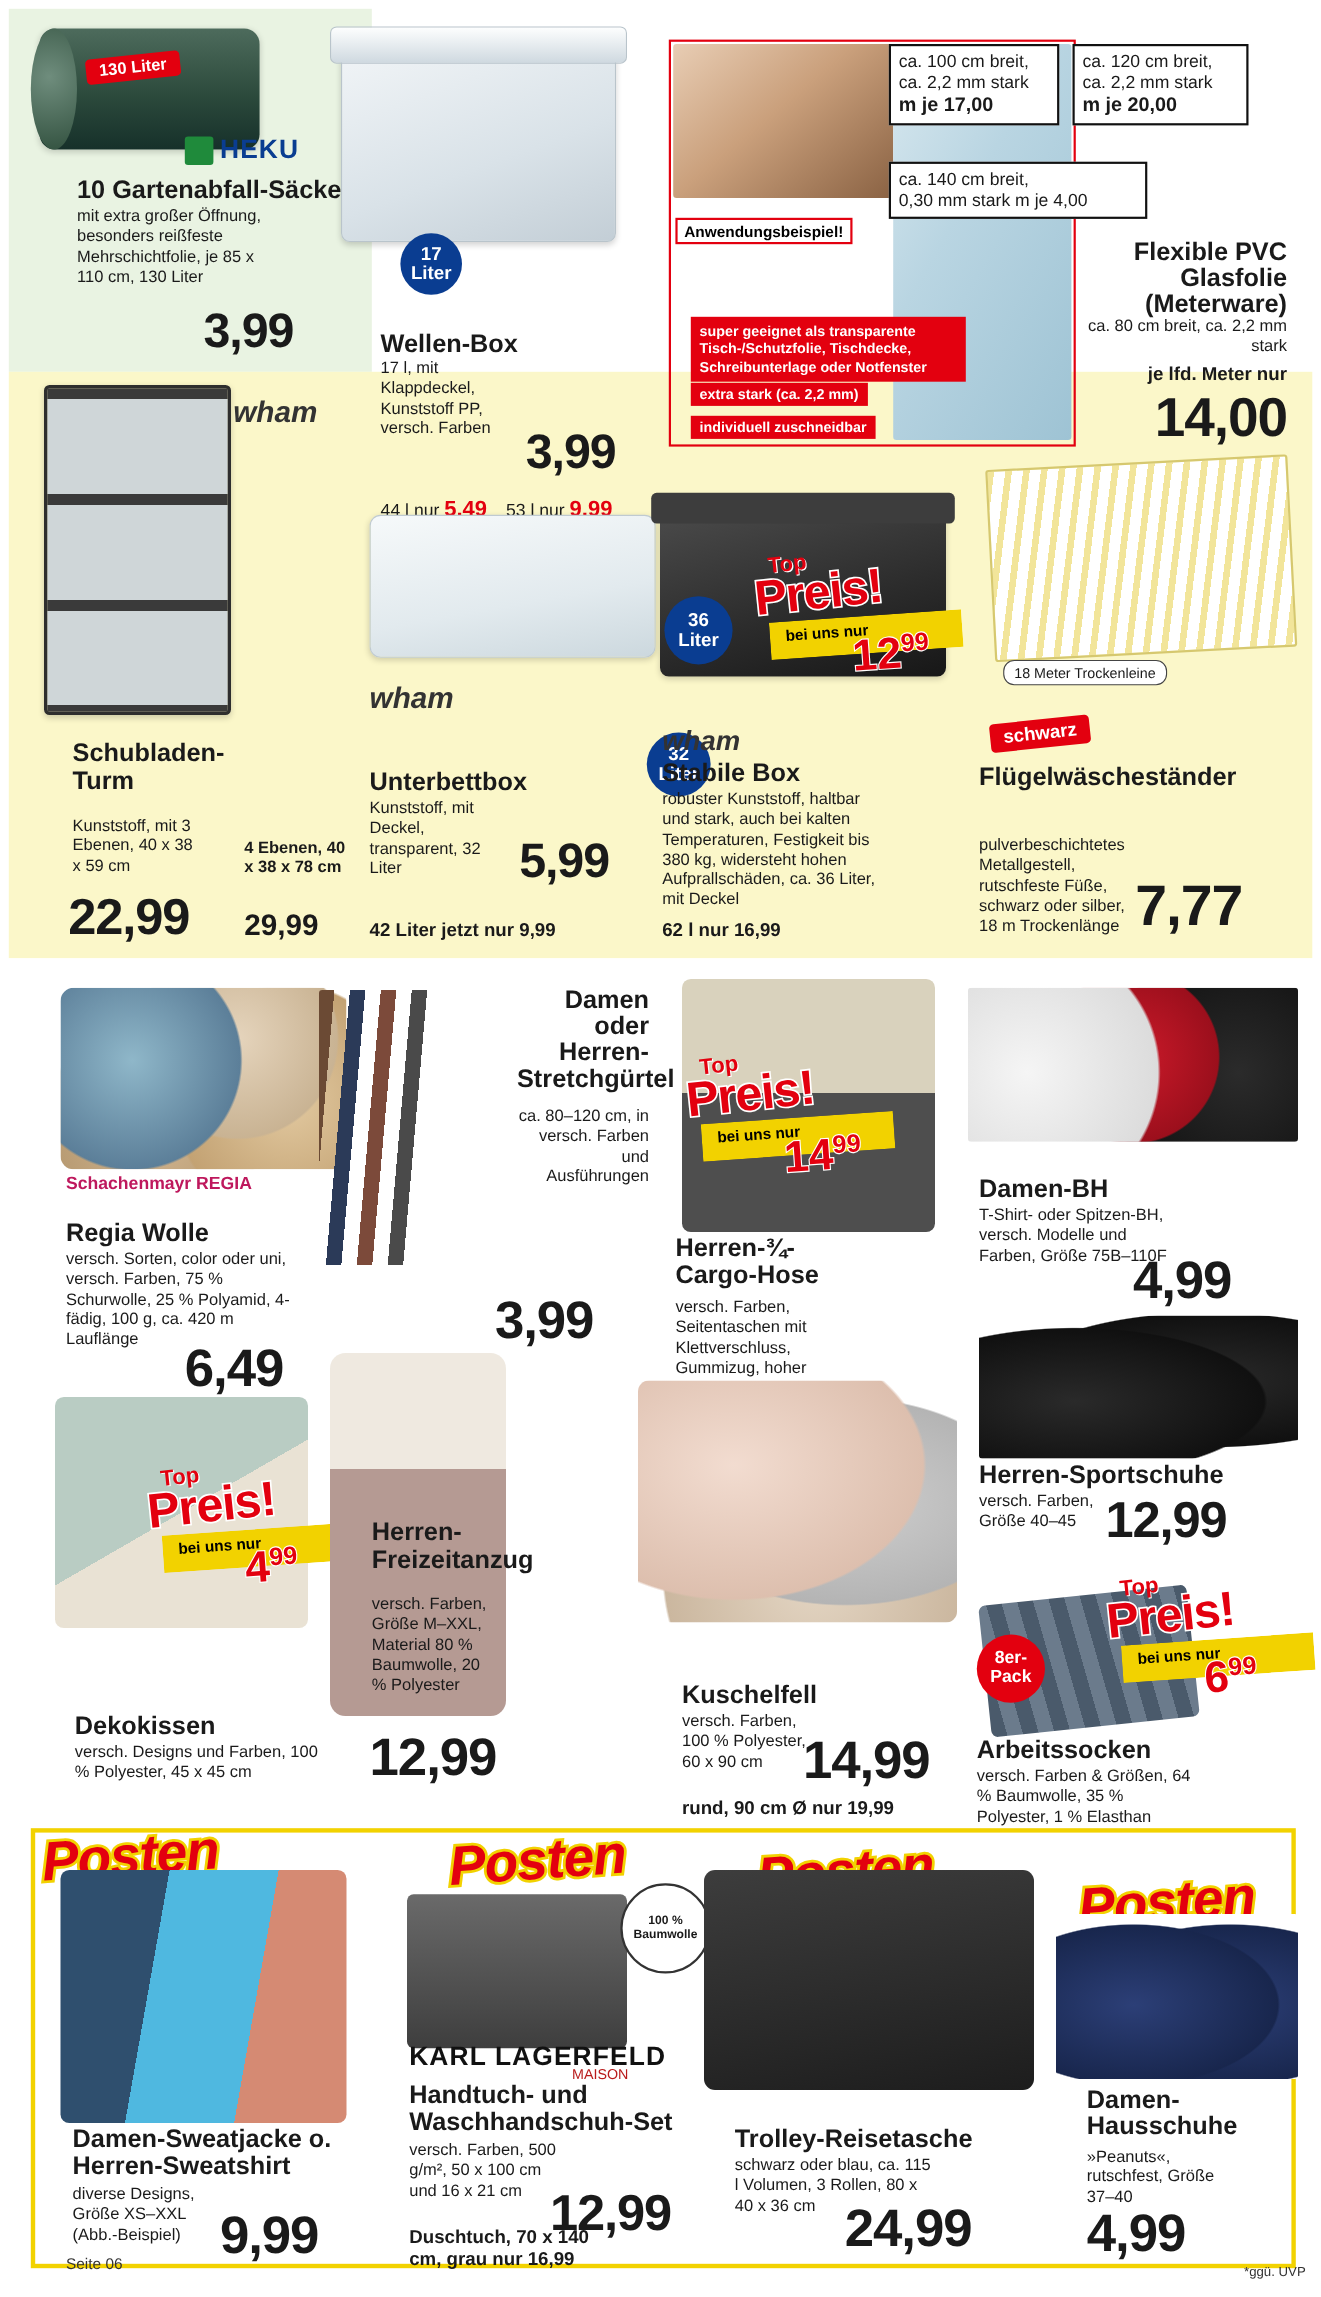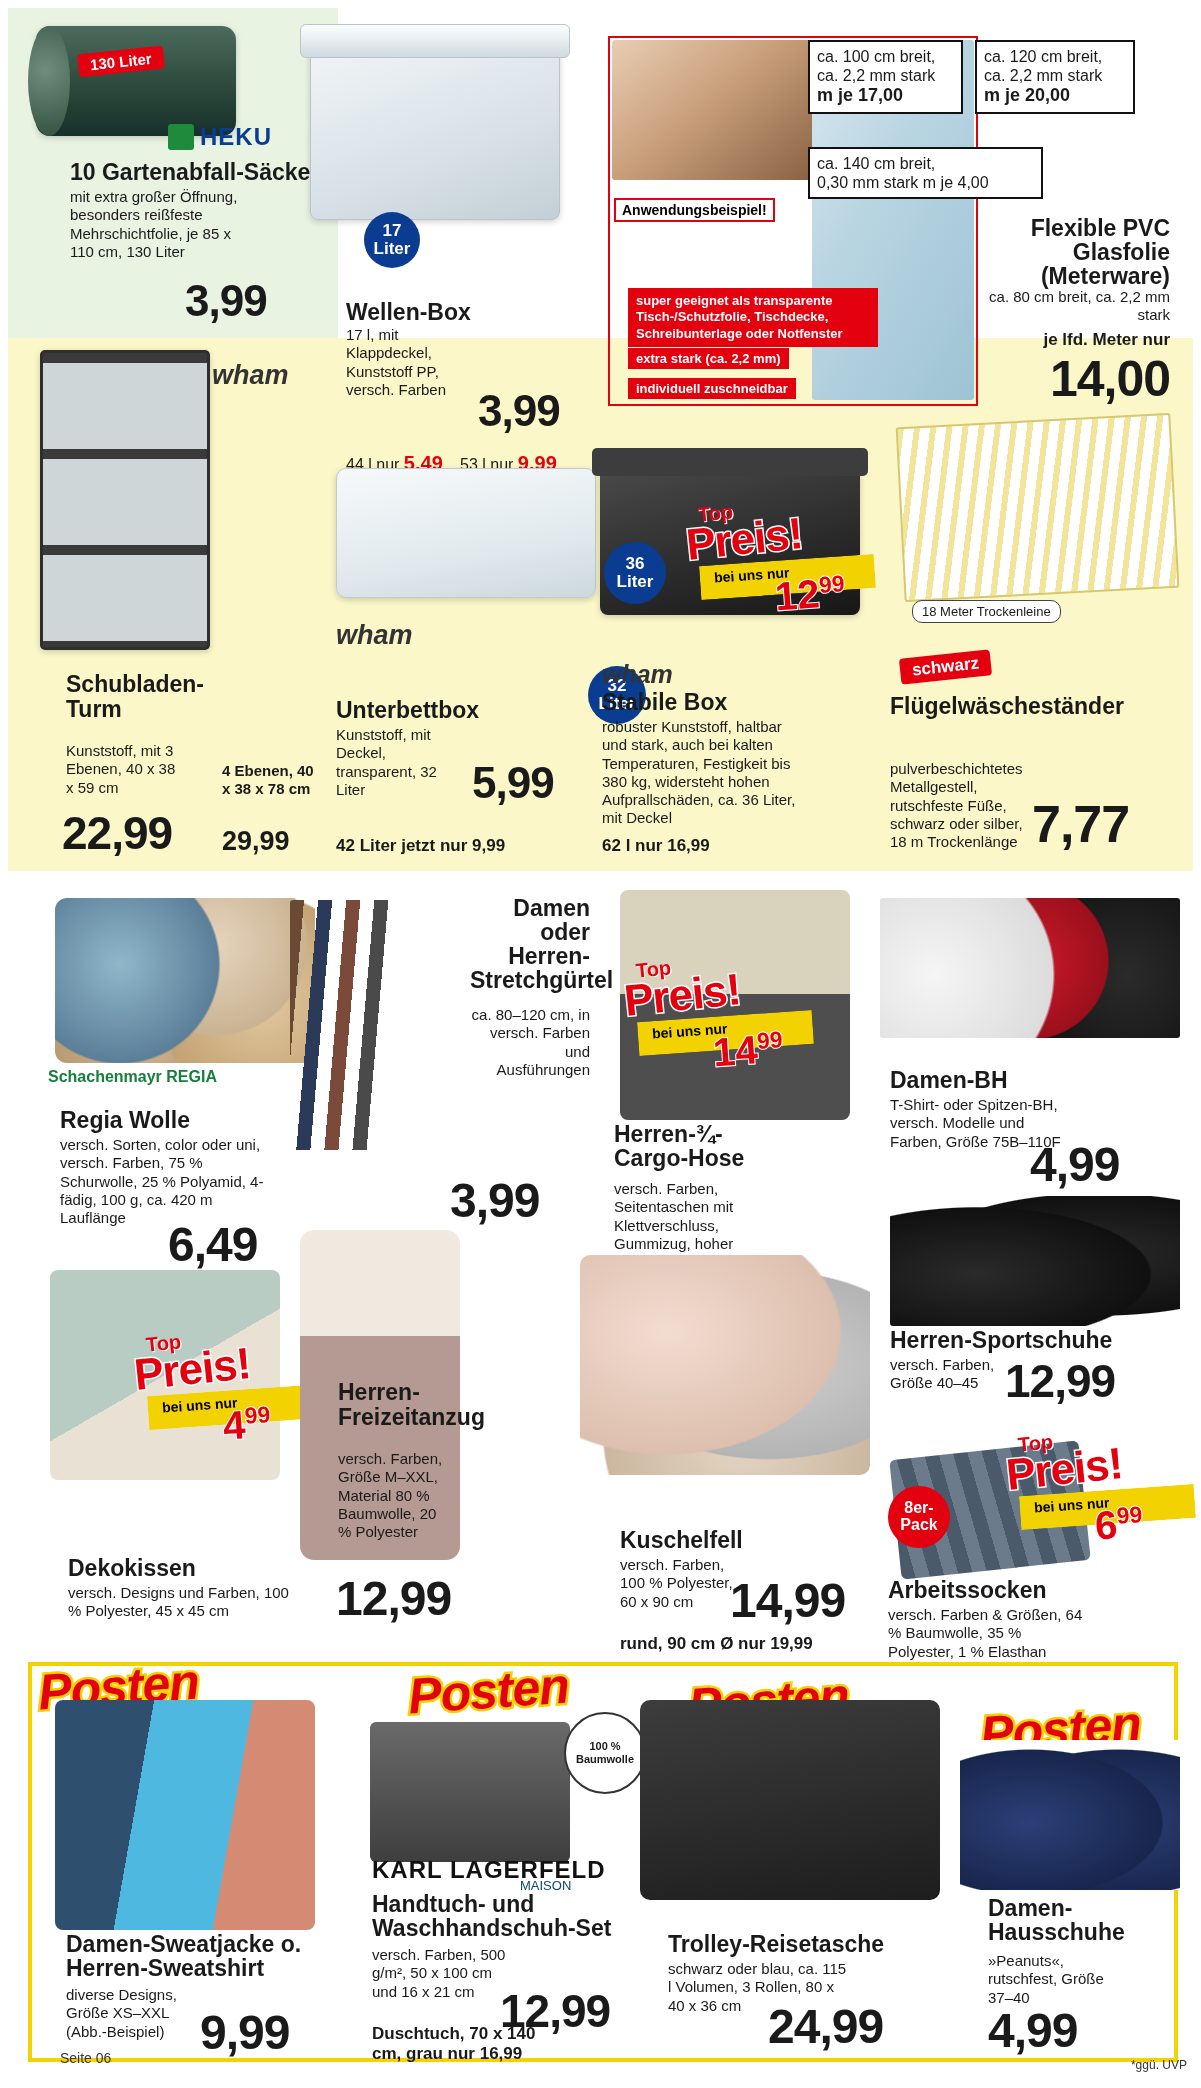--- a/index.html
+++ b/index.html
@@ -219,21 +219,21 @@
   <div class="abs ttl" style="left:890px;top:694px;width:140px;line-height:1.1;">Flügelwäscheständer</div>
   <div class="abs desc" style="left:890px;top:760px;width:140px;">pulverbeschichtetes Metallgestell, rutschfeste Füße, schwarz oder silber, 18 m Trockenlänge</div>
   <div class="abs price" style="left:1032px;top:800px;font-size:52px;">7,77</div>
 
   <div class="img" style="left:55px;top:898px;width:260px;height:165px;border-radius:12px;
               background:radial-gradient(circle at 25% 40%,#8fb7c9,#5c7f99 45%,transparent 46%),
                          radial-gradient(circle at 62% 28%,#e5d4bc,#c9b393 45%,transparent 46%),
                          radial-gradient(circle at 80% 62%,#e2c9a0,#c3a273 45%,transparent 46%),
                          radial-gradient(circle at 32% 78%,#d3b793,#b5986f 45%,transparent 46%),
                          #ffffff;"></div>
-  <div class="abs" style="left:48px;top:1068px;font-size:16px;font-weight:bold;color:#15803d;">Schachenmayr REGIA</div>
+  <div class="abs" style="left:60px;top:1068px;font-size:16px;font-weight:bold;color:#be185d;">Schachenmayr REGIA</div>
   <div class="abs ttl" style="left:60px;top:1108px;">Regia Wolle</div>
   <div class="abs desc" style="left:60px;top:1136px;width:210px;">versch. Sorten, color oder uni, versch. Farben, 75 % Schurwolle, 25 % Polyamid, 4-fädig, 100 g, ca. 420 m Lauflänge</div>
   <div class="abs price" style="left:168px;top:1222px;font-size:48px;">6,49</div>
 
   <div class="img" style="left:290px;top:900px;width:180px;height:250px;
               background:linear-gradient(95deg,#6b4a34 0 14px,transparent 14px),
                          linear-gradient(95deg,transparent 0 28px,#2b3a58 28px 42px, transparent 42px),
                          linear-gradient(95deg,transparent 0 56px,#7c4a3a 56px 70px,transparent 70px),
                          linear-gradient(95deg,transparent 0 84px,#4a4a4a 84px 98px,transparent 98px);"></div>
   <div class="abs ttl" style="left:470px;top:896px;width:120px;text-align:right;">Damen oder Herren-Stretchgürtel</div>
@@ -325,21 +325,21 @@
   <div class="img" style="left:55px;top:1700px;width:260px;height:230px;
               background:linear-gradient(100deg,#2f4f6e 0 33%,#4fb8e0 33% 66%,#d58a73 66% 100%);
               border-radius:8px;"></div>
   <div class="abs ttl" style="left:66px;top:1932px;width:250px;">Damen-Sweatjacke o. Herren-Sweatshirt</div>
   <div class="abs desc" style="left:66px;top:1986px;width:130px;">diverse Designs, Größe XS–XXL (Abb.-Beispiel)</div>
   <div class="abs price" style="left:200px;top:2010px;font-size:48px;">9,99</div>
 
   <div class="img" style="left:370px;top:1722px;width:200px;height:140px;
               background:linear-gradient(180deg,#6a6a6a,#3e3e3e);border-radius:6px;"></div>
   <div class="abs" style="left:372px;top:1856px;font-weight:bold;font-size:24px;letter-spacing:1px;color:#111;">KARL LAGERFELD</div>
-  <div class="abs tiny" style="left:520px;top:1878px;color:#0c4a6e;">MAISON</div>
+  <div class="abs tiny" style="left:520px;top:1878px;color:#b91c1c;">MAISON</div>
   <div class="abs" style="left:564px;top:1712px;width:82px;height:82px;border-radius:50%;background:#fff;
               border:2px solid #333;display:flex;align-items:center;justify-content:center;
               text-align:center;font-size:11px;font-weight:bold;line-height:1.2;">100 % Baumwolle</div>
   <div class="abs ttl" style="left:372px;top:1892px;width:270px;">Handtuch- und Waschhandschuh-Set</div>
   <div class="abs desc" style="left:372px;top:1946px;width:140px;">versch. Farben, 500 g/m², 50 x 100 cm und 16 x 21 cm</div>
   <div class="abs price" style="left:500px;top:1990px;font-size:46px;">12,99</div>
   <div class="abs bold" style="left:372px;top:2024px;width:180px;font-size:17px;">Duschtuch, 70 x 140 cm, grau nur 16,99</div>
 
   <div class="img" style="left:640px;top:1700px;width:300px;height:200px;border-radius:10px;
               background:linear-gradient(170deg,#3d3d3d,#1d1d1d);"></div>

